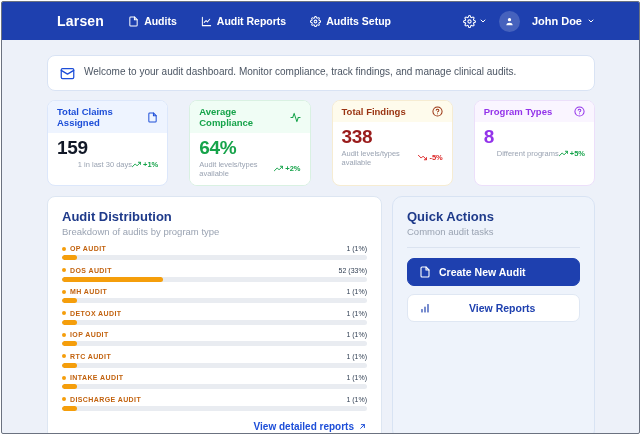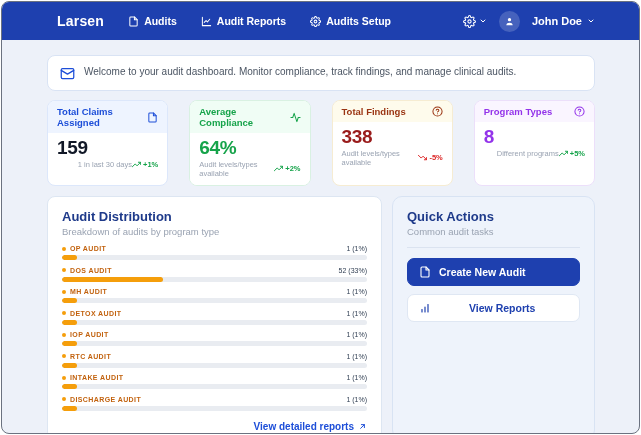--- a/index.html
+++ b/index.html
@@ -1,20 +1,20 @@
 <!DOCTYPE html>
 <html><head>
 <meta charset="utf-8">
 <style>
   * { box-sizing: border-box; margin: 0; padding: 0; }
   html, body { background: #fff; }
   body { font-family: "Liberation Sans", sans-serif; width: 641px; height: 435px; }
   .window {
     width: 639px; height: 433px; margin: 1px;
-    border: 1px solid #6b7280; border-radius: 8px;
+    border: 1px solid #6b7280; border-radius: 2px;
     overflow: hidden; background: #edf1f9;
   }
   
   .navbar {
     height: 38px; background: #1e40af; color: #fff;
     display: flex; align-items: center; padding: 0 44px 0 55px;
   }
   .brand { font-size: 14px; font-weight: 700; margin-right: 24px; letter-spacing: .2px; cursor: pointer; }
   .nav-item { display: flex; align-items: center; gap: 5px; font-size: 10.5px; font-weight: 600; margin-right: 24px; cursor: pointer; white-space: nowrap; }
   .nav-right { margin-left: auto; display: flex; align-items: center; gap: 12px; justify-content: space-between; }

